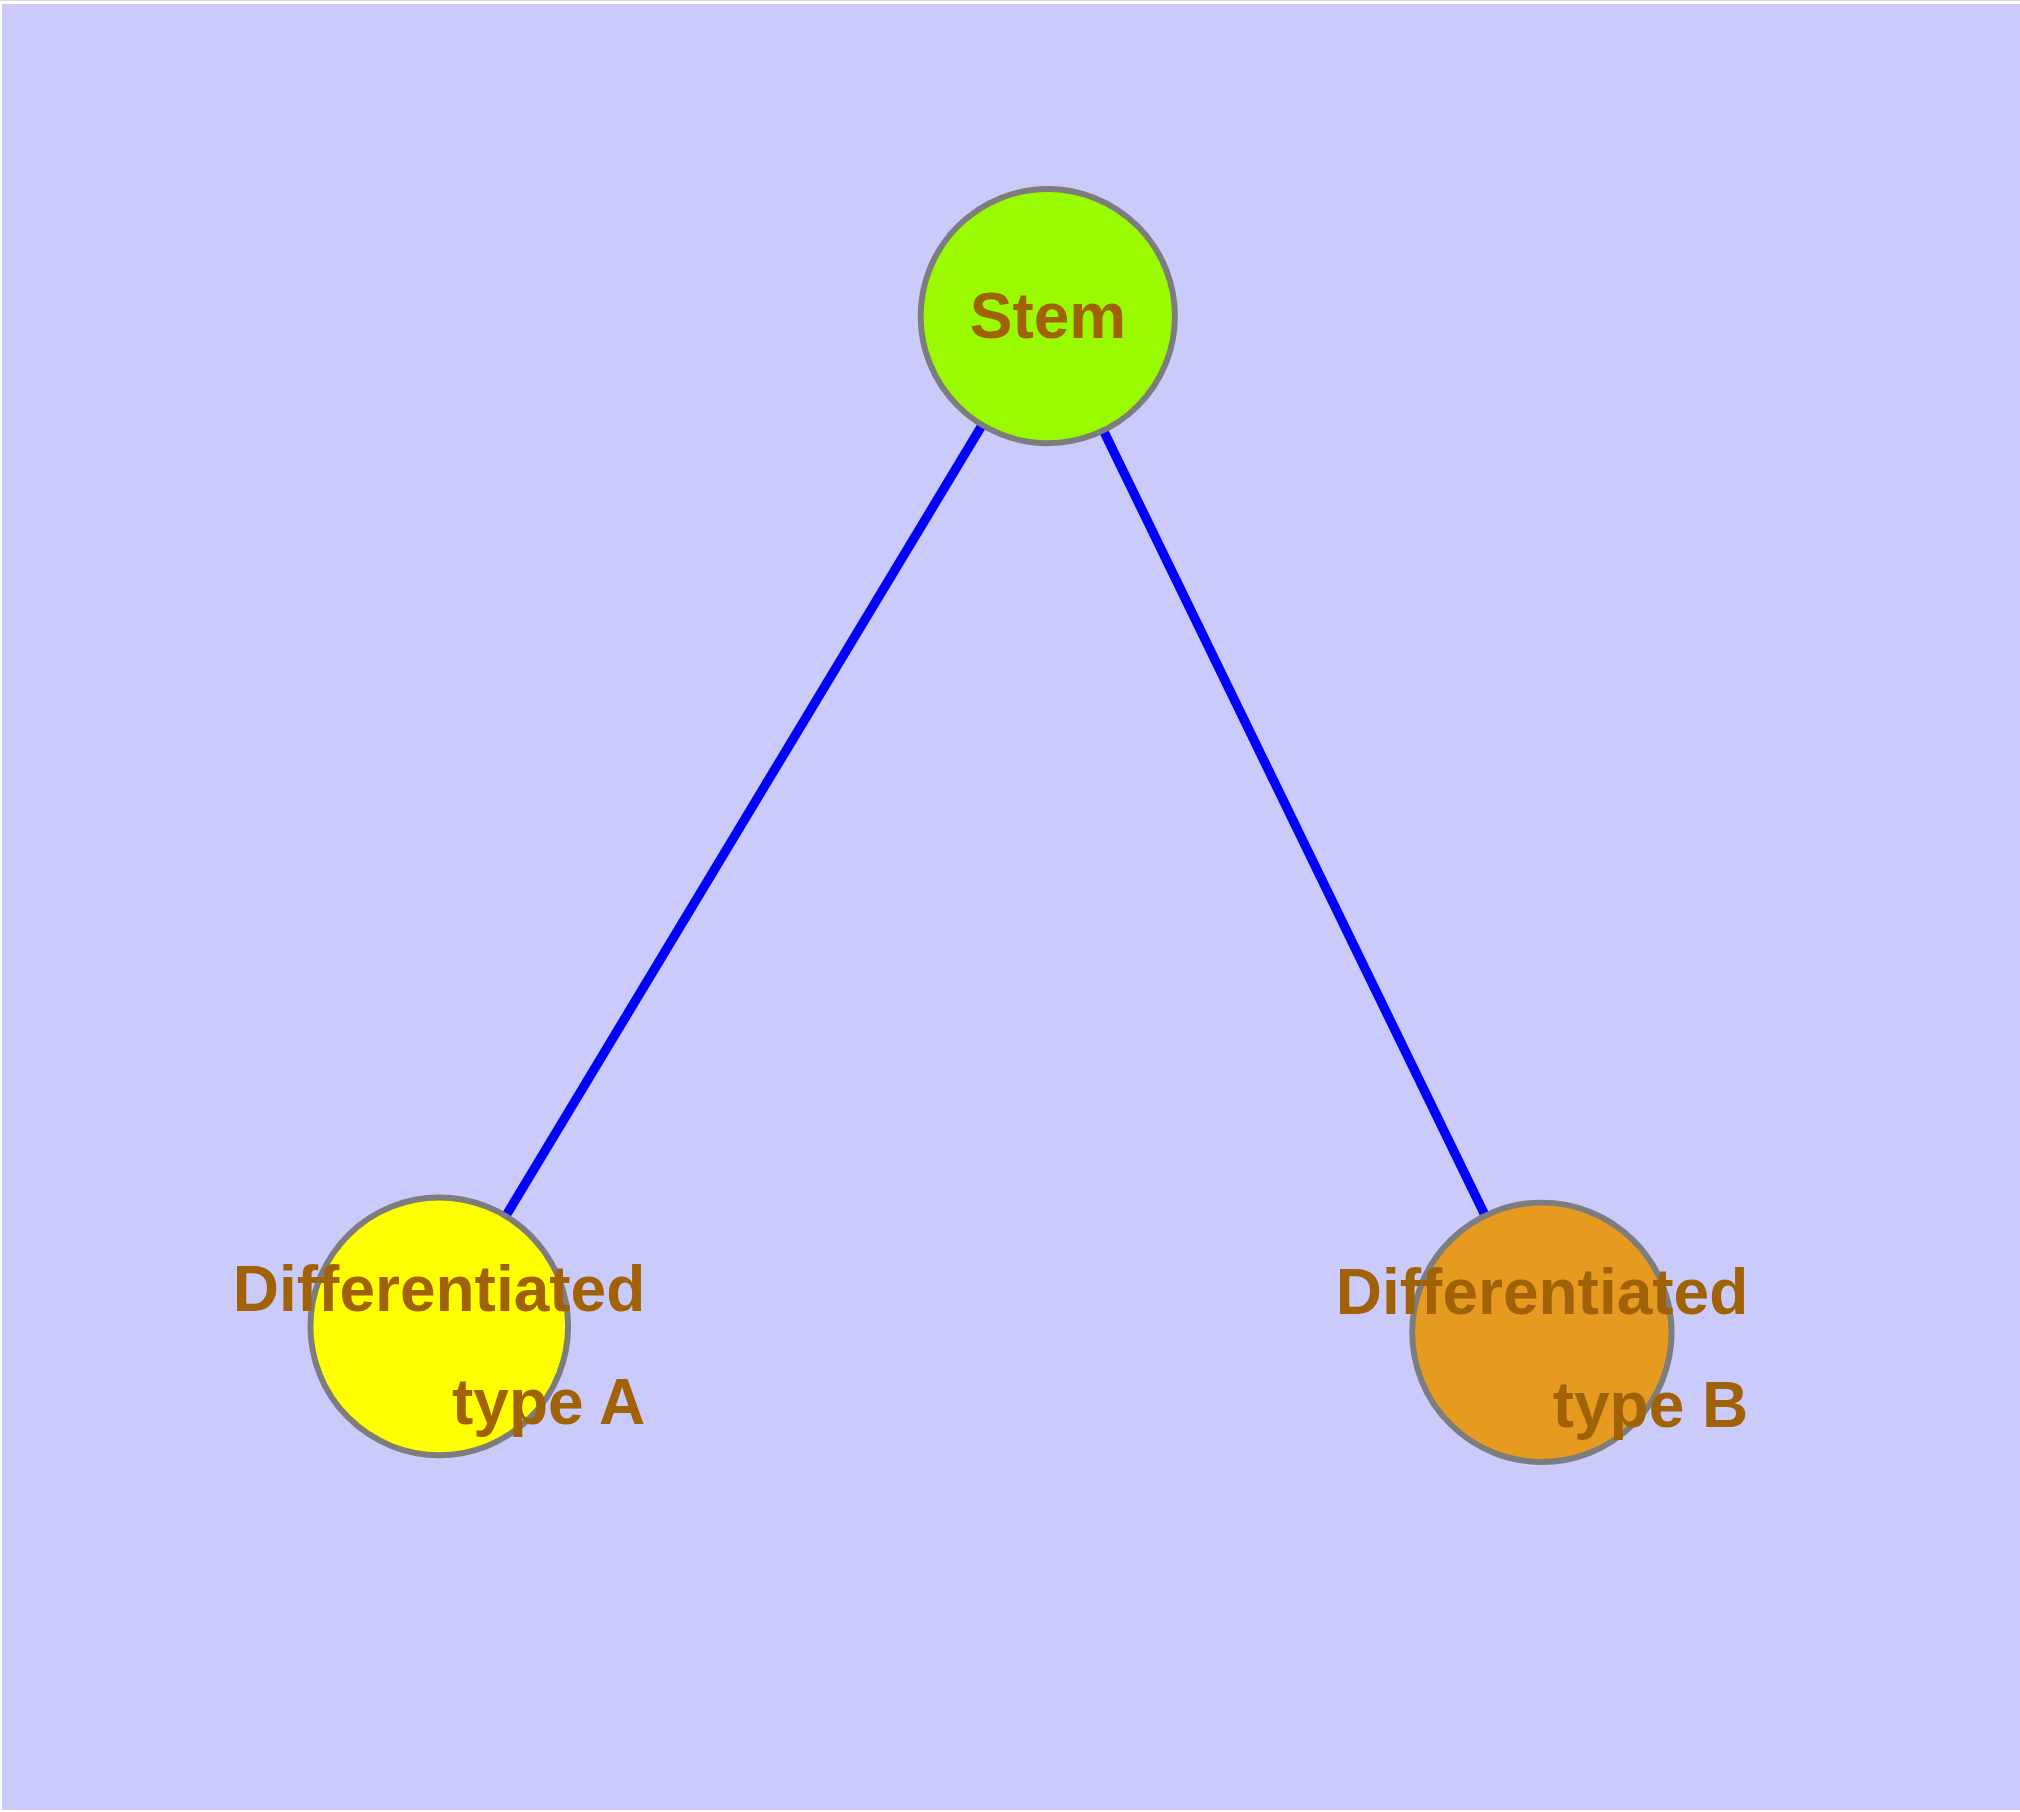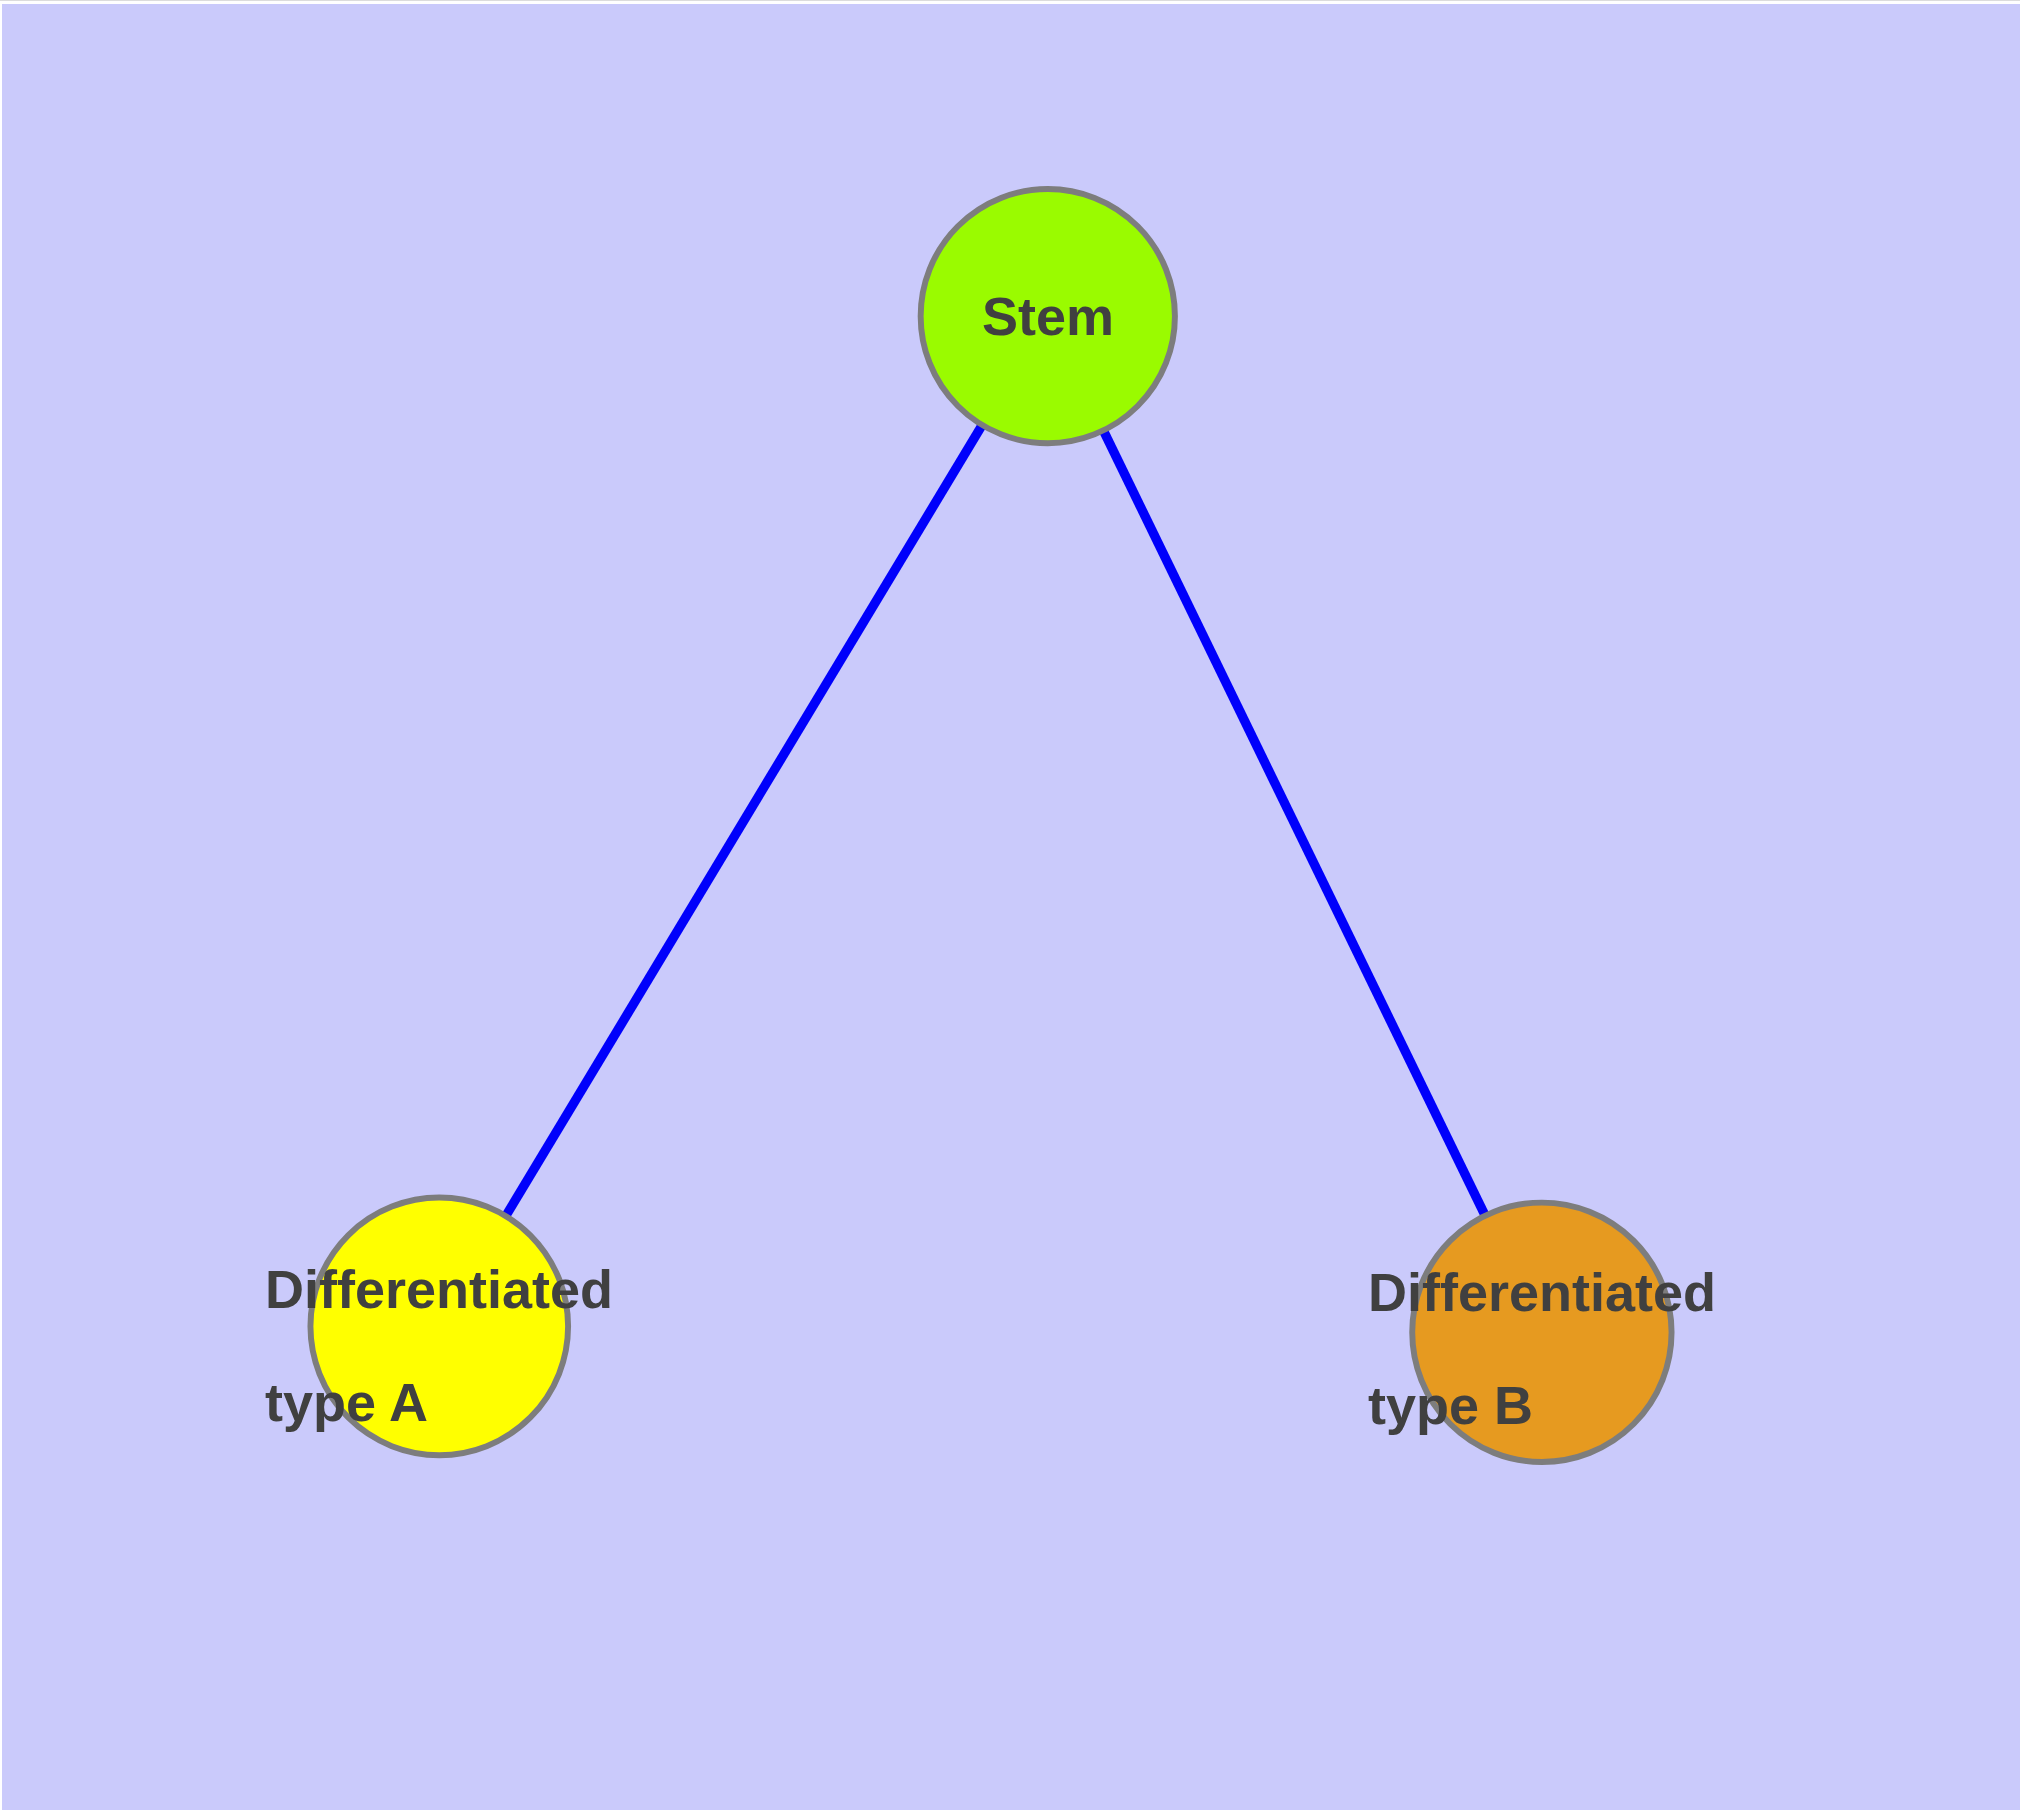--- a/index.html
+++ b/index.html
@@ -32,25 +32,25 @@
   .graph-svg {
     position: absolute;
     left: 0; top: 0;
     width: 2021px;
     height: 1812px;
     display: block;
   }
   .node-label {
     position: absolute;
     transform: translate(-50%, -50%);
-    color: #404040;
+    color: #a16207;
     font-weight: bold;
-    font-size: 54px;
+    font-size: 64px;
     line-height: 113px;
-    text-align: left;
+    text-align: right;
     white-space: pre-line;
     letter-spacing: 0;
   }
   .label-stem   { left: 1048px; top: 316px;  }
   .label-type-a { left: 439px;  top: 1346px; }
   .label-type-b { left: 1542px; top: 1349px; }
 </style>
 </head>
 <body>
 

